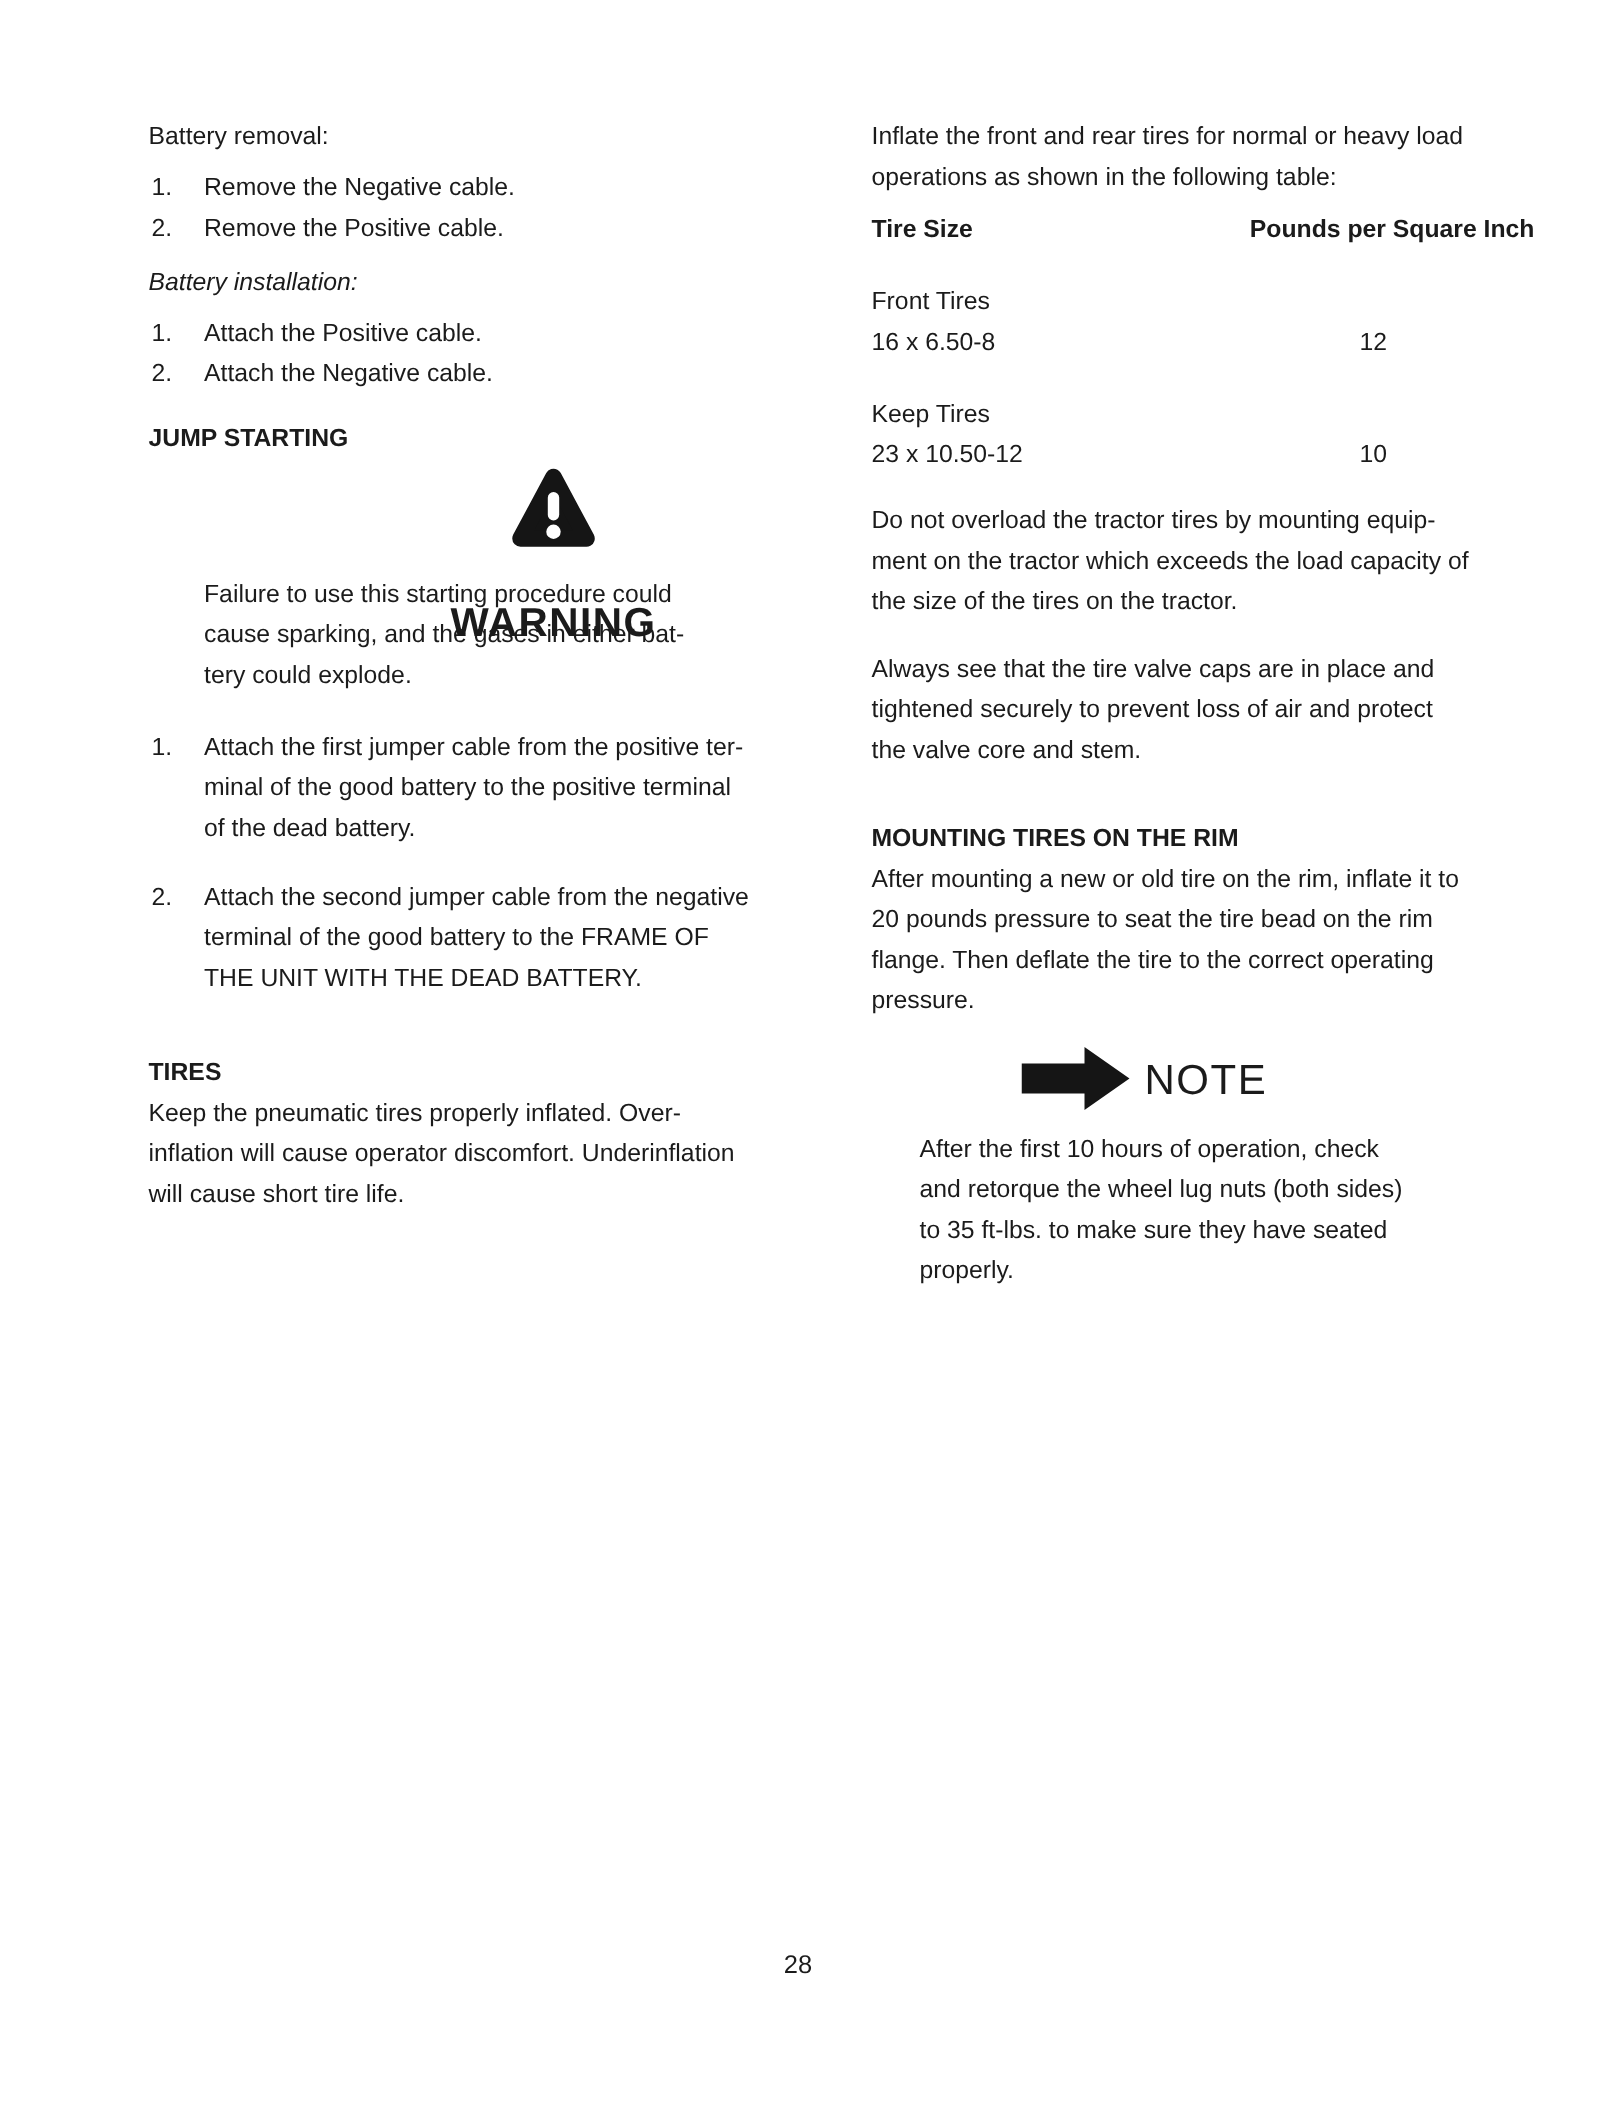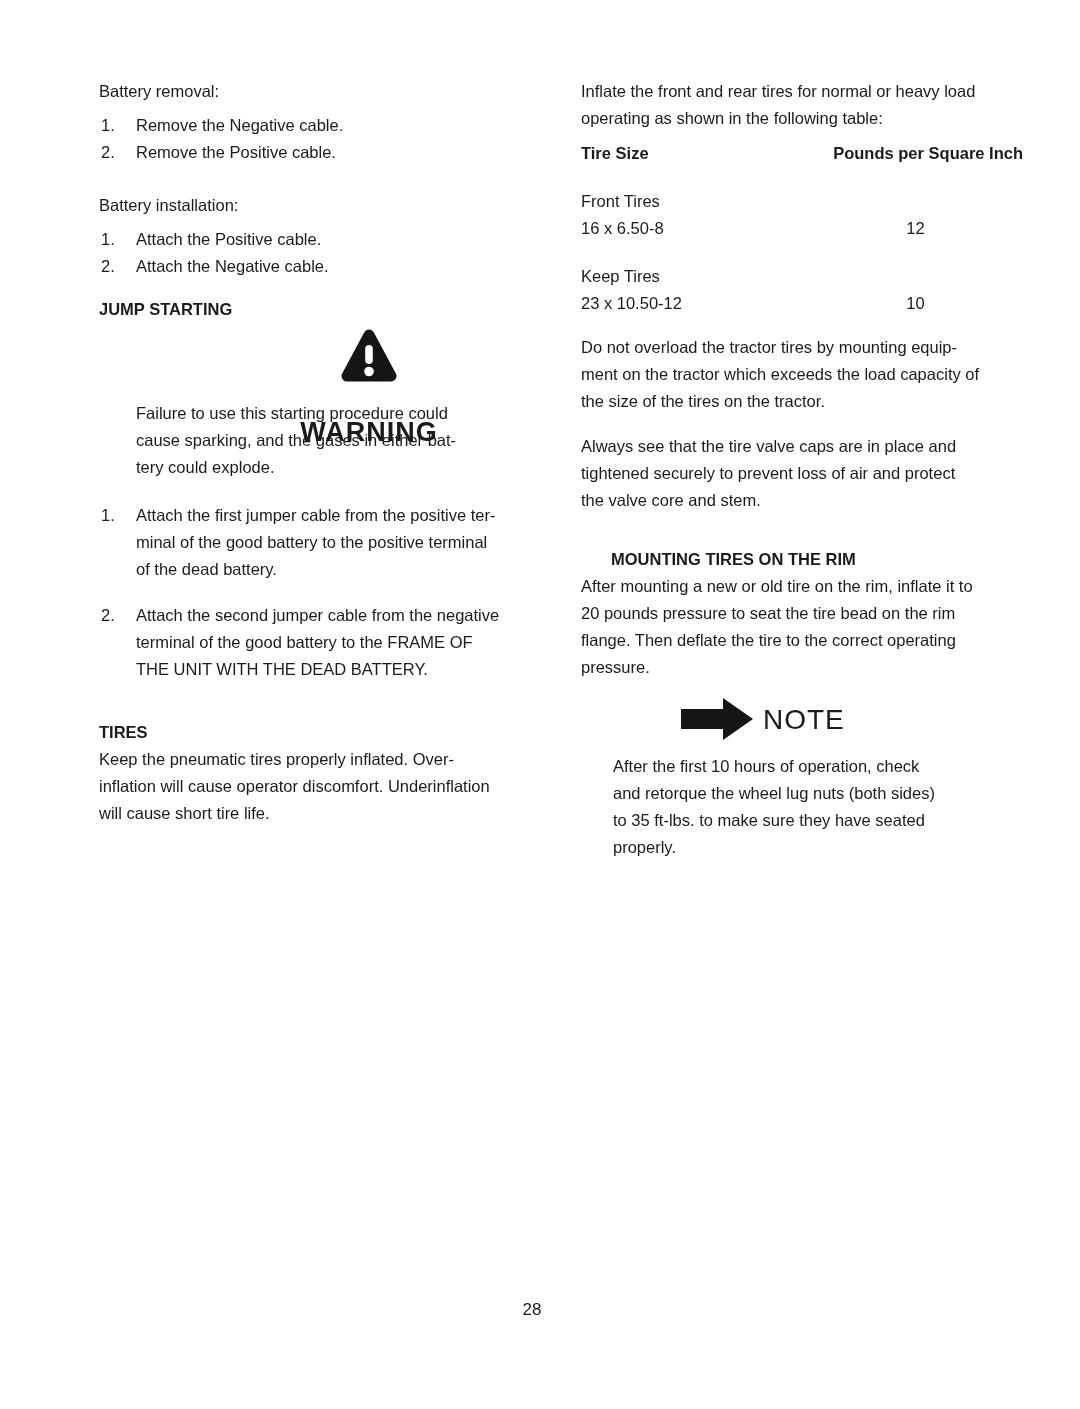--- a/index.html
+++ b/index.html
@@ -30,21 +30,21 @@
   .para { white-space: pre-line; margin: 0; }
   .bold-heading { font-weight: bold; margin: 0; }
 
   .numlist { margin-top: 7px; }
   .numitem { display: flex; margin: 0 0 0 2px; }
   .numitem + .numitem { margin-top: 0; }
   .numitem.spaced + .numitem.spaced { margin-top: 19px; }
   .num { width: 35px; flex: 0 0 35px; }
   .step-text { flex: 1; white-space: pre-line; }
 
-  .section-gap-sm { margin-top: 26px; }
+  .section-gap-sm { margin-top: 9px; font-style: italic; }
   .section-gap-md { margin-top: 16px; }
 
   
   .warning-header {
     display: flex;
     align-items: center;
     gap: 12px;
     margin: 3px 0 0 88px;
     height: 64px;
     flex-direction: column;
@@ -77,21 +77,21 @@
   }
   .tire-cell-left { flex: 1; }
   .tire-cell-left .line { display: block; }
   .tire-cell-psi {
     flex: 0 0 215px;
     text-align: center;
   }
 
   .valve-para { margin-top: 18px; }
   .overload-para { margin-top: 17px; }
-  .mounting-heading { margin-top: 32px; margin-left: 30px; }
+  .mounting-heading { margin-top: 32px; }
 
   
   .note-header {
     display: flex;
     align-items: center;
     gap: 8px;
     margin: 14px 0 0 100px;
     height: 48px;
   }
   .note-icon svg { display: block; }
@@ -180,21 +180,21 @@
       <div class="bold-heading tires-heading">TIRES</div>
       <div class="para">Keep the pneumatic tires properly inflated. Over-
 inflation will cause operator discomfort. Underinflation
 will cause short tire life.</div>
 
     </div>
 
     <div class="col-right">
 
       <div class="para">Inflate the front and rear tires for normal or heavy load
-operating as shown in the following table:</div>
+operations as shown in the following table:</div>
 
       <div class="tire-table">
         <div class="tire-table-header">
           <span class="tire-col1-header">Tire Size</span>
           <span class="tire-col2-header">Pounds per Square Inch</span>
         </div>
 
         <div class="tire-row">
           <span class="tire-cell-left">
             <span class="line">Front Tires</span>

